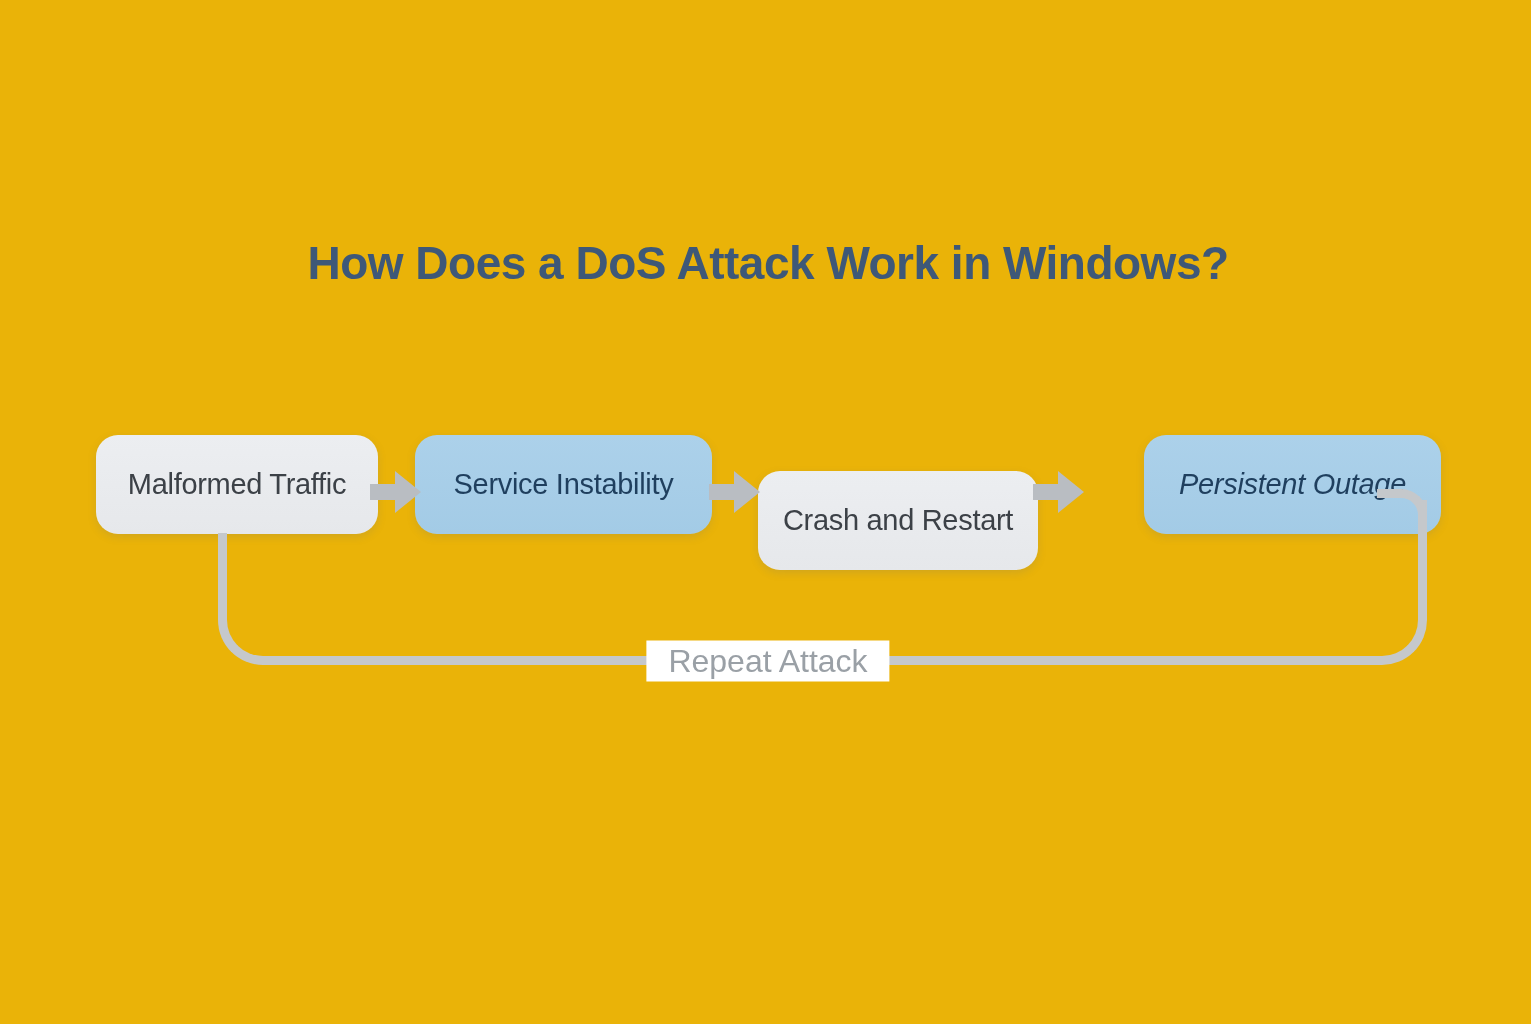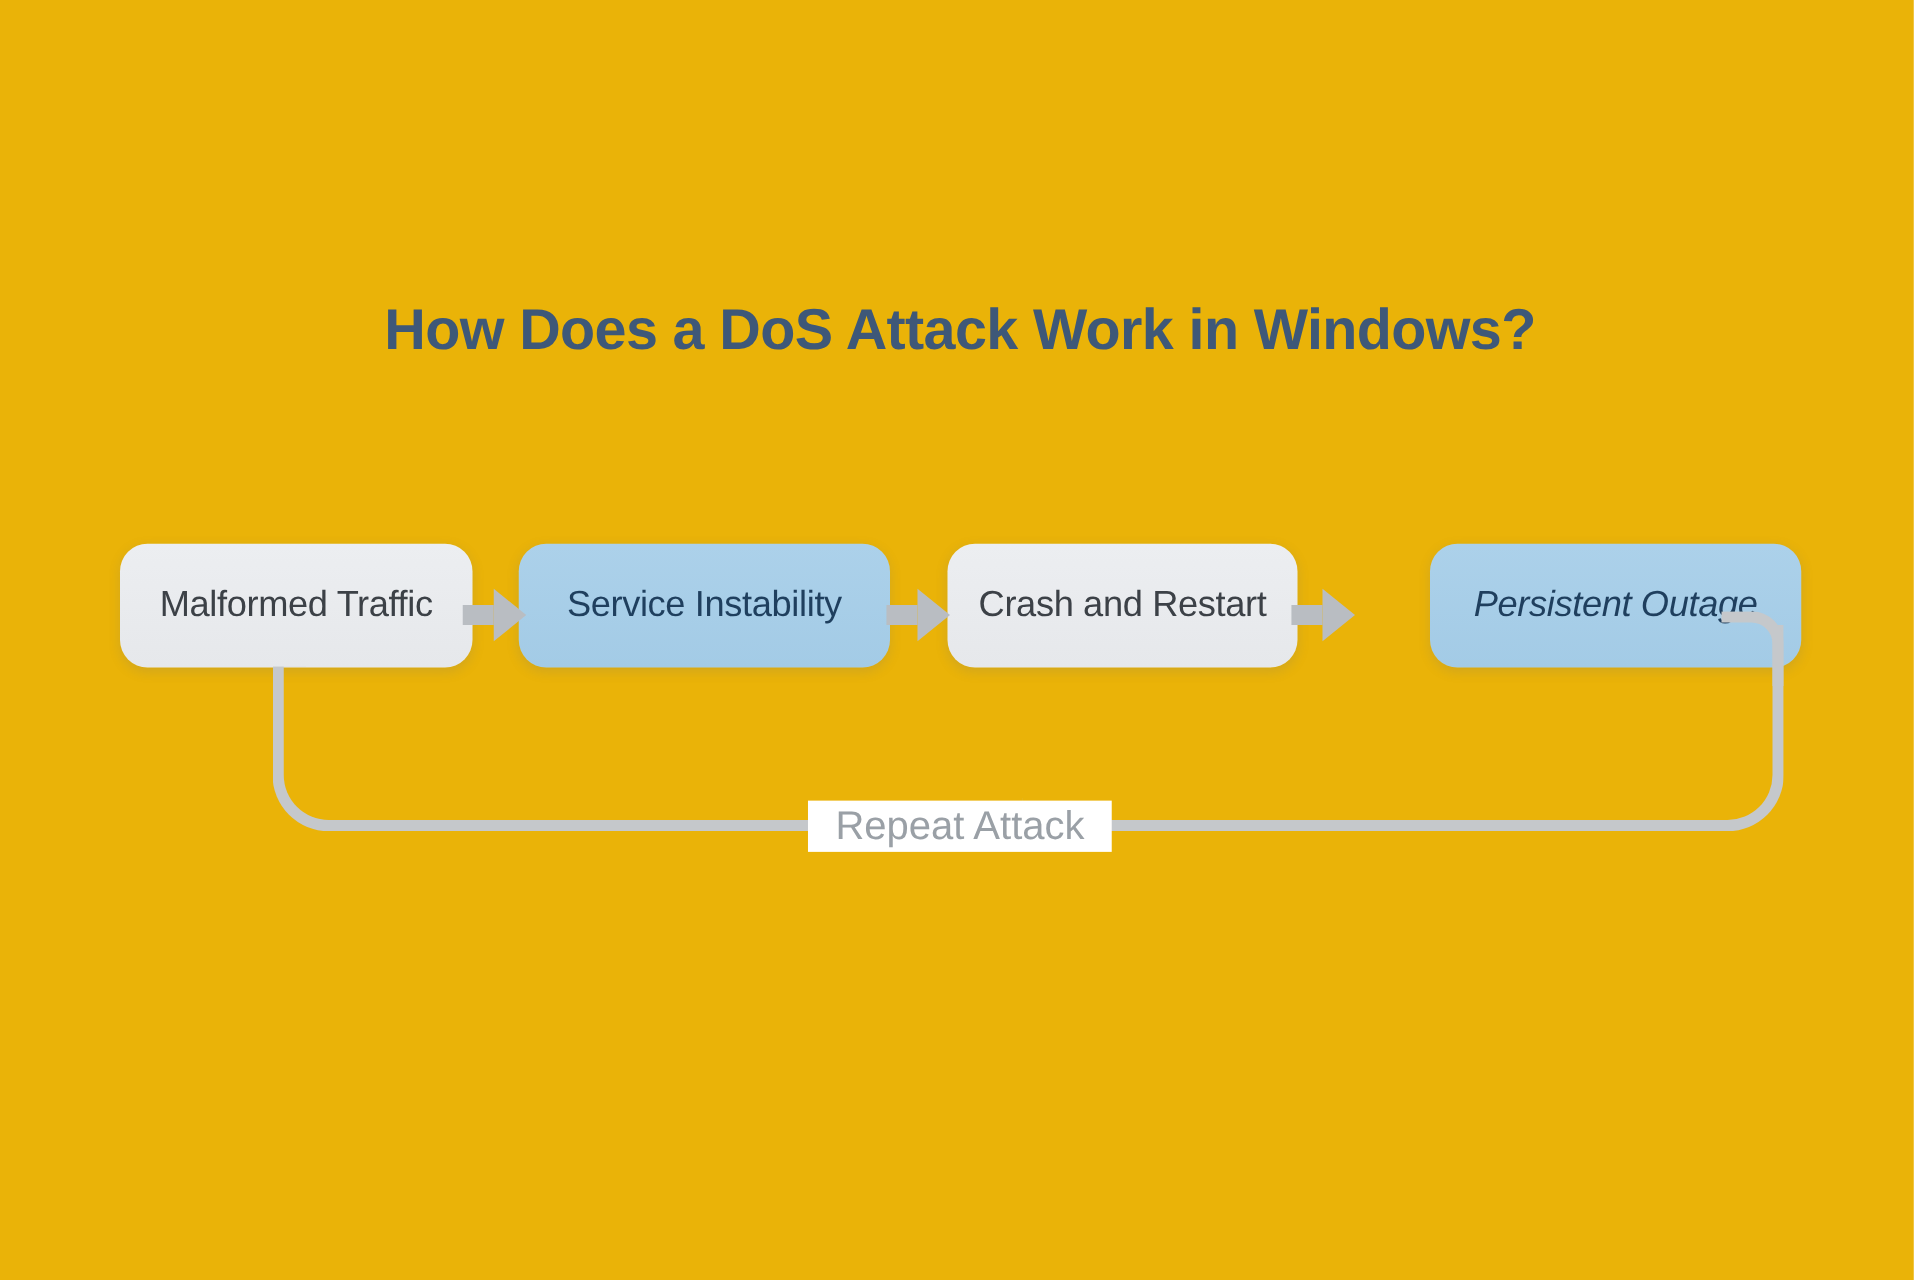--- a/index.html
+++ b/index.html
@@ -105,21 +105,21 @@
   <div class="title">How Does a DoS Attack Work in Windows?</div>
 
   <div class="box box-blue" style="left:415px; width:297px;">
     <span>Service Instability</span>
   </div>
 
   <div class="box box-gray" style="left:96px; width:282px;">
     <span>Malformed Traffic</span>
   </div>
 
-  <div class="box box-gray" style="left:758px; width:280px;">
+  <div class="box box-gray" style="left:758px; width:280px;margin-top:36px;">
     <span>Crash and Restart</span>
   </div>
 
   <div class="box box-blue" style="left:1144px; width:297px;font-style:italic;">
     <span>Persistent Outage</span>
   </div>
 
   <svg class="flow-arrow" style="left:370px;" viewBox="0 0 52 52">
     <rect x="0" y="18" width="25" height="16" fill="#b9bdc2"></rect>
     <polygon points="25,5 51,26 25,47" fill="#b9bdc2"></polygon>

